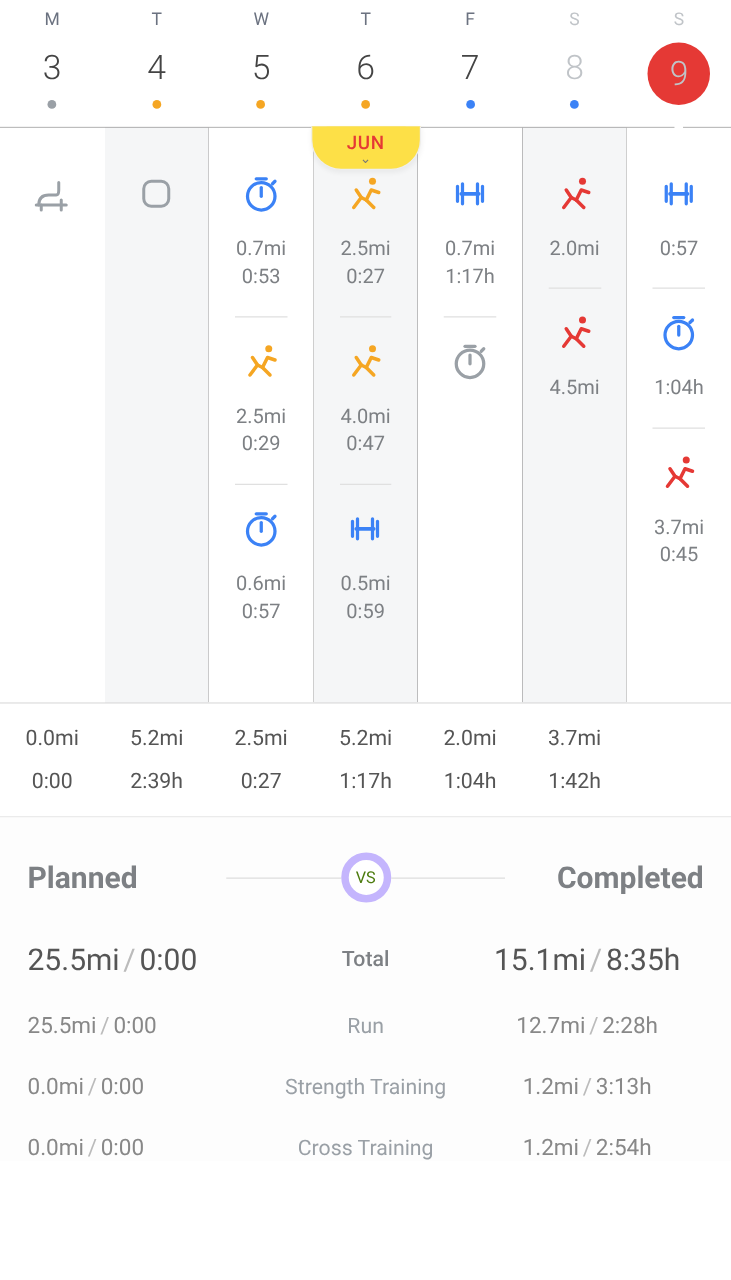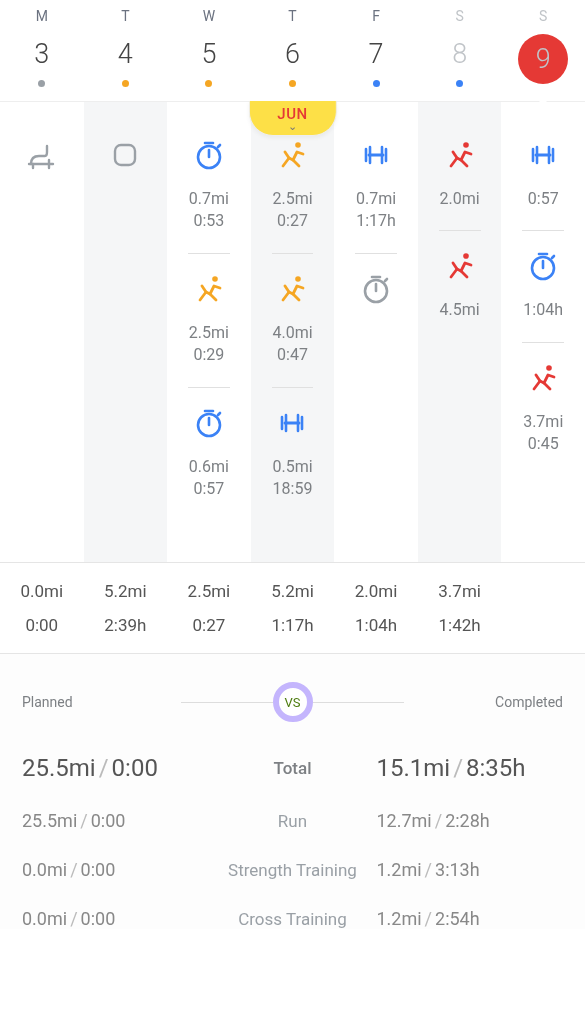--- a/index.html
+++ b/index.html
@@ -149,23 +149,23 @@
 .pvc {
   padding: 28px 22px 0;
   background: #fdfdfd;
 }
 .pvc-header {
   display: flex;
   align-items: center;
   margin-bottom: 32px;
 }
 .pvc-h-label {
-  font-size: 14px;
+  font-size: 24px;
   color: #7d8084;
-  font-weight: 400;
+  font-weight: 700;
 }
 .pvc-h-left { flex: 1; text-align: left; }
 .pvc-h-right { flex: 1; text-align: right; }
 .pvc-vs-wrap {
   display: flex;
   align-items: center;
   flex: 1.4;
 }
 .pvc-line {
   flex: 1;
@@ -185,21 +185,21 @@
   background: #fff;
   text-transform: uppercase;
 }
 
 .pvc-row {
   display: flex;
   align-items: center;
   margin-bottom: 28px;
 }
 .pvc-left, .pvc-right { flex: 1; font-size: 18px; color: #888; }
-.pvc-right { text-align: left; }
+.pvc-right { text-align: center; }
 .pvc-mid { flex: 0.9; text-align: center; font-size: 17px; color: #9aa0a6; }
 .pvc-row.total .pvc-left, .pvc-row.total .pvc-right {
   font-size: 24px;
   color: #555;
 }
 .pvc-row.total .pvc-mid { color: #7d8084; font-weight: 500; }
 .slash { color: #bbb; margin: 0 3px; }
 
 
 .c-grey svg { stroke: #9aa0a6; fill: none; }
@@ -359,21 +359,21 @@
       <div class="act-line2">0:47</div>
       </div>
       <div class="slot-div"></div>
       <div class="activity-slot">
       <div class="activity-icon c-blue">
         <svg viewBox="0 0 34 34" style="color:#3b82f6">
             <use href="#icon-dumbbell"></use>
           </svg>
       </div>
       <div class="act-line1">0.5mi</div>
-      <div class="act-line2">18:59</div>
+      <div class="act-line2">0:59</div>
       </div>
     </div>
     <div class="day-col">
       <div class="activity-slot">
       <div class="activity-icon c-blue">
         <svg viewBox="0 0 34 34" style="color:#3b82f6">
             <use href="#icon-dumbbell"></use>
           </svg>
       </div>
       <div class="act-line1">0.7mi</div>

